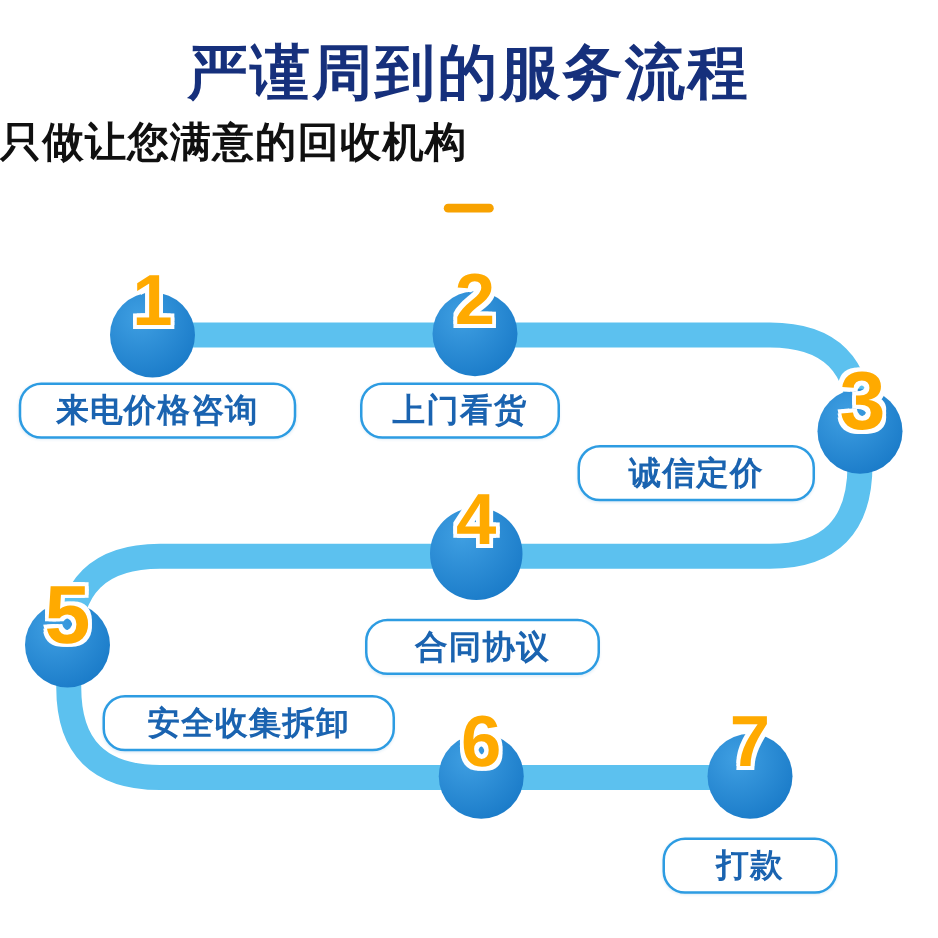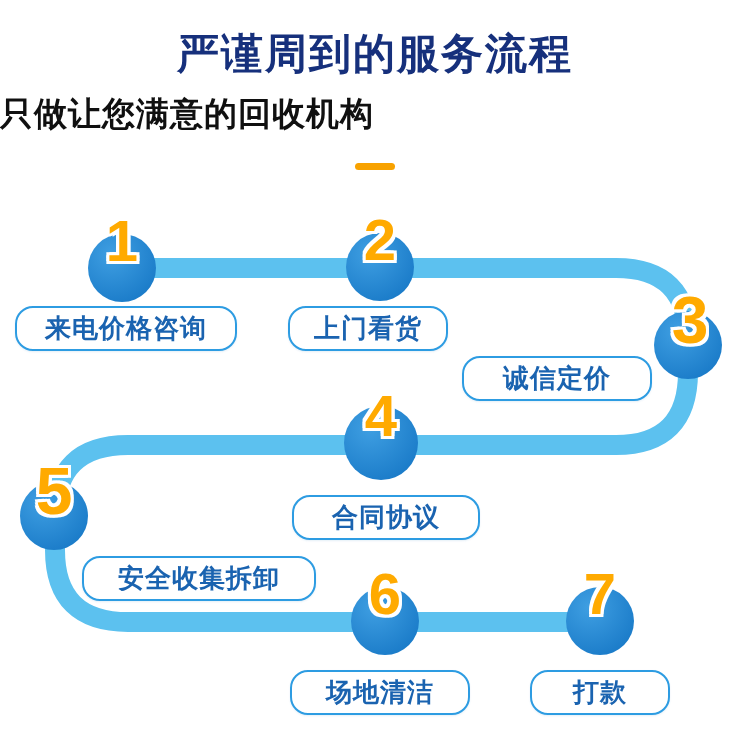--- a/index.html
+++ b/index.html
@@ -6,21 +6,21 @@
   body {
     width: 750px; height: 750px;
     background: #ffffff;
     font-family: "Liberation Sans", sans-serif;
     overflow: hidden;
   }
   .canvas { position: relative; width: 750px; height: 750px; background: #fff; }
 
   .title {
     position: absolute; left: 0; top: 26px; width: 750px;
-    text-align: center; font-size: 42px; font-weight: 800;
+    text-align: center; font-size: 48px; font-weight: 800;
     color: var(--title, #16307c); letter-spacing: 2px;
   }
   .subtitle {
     position: absolute; left: 0; top: 92px; width: 750px;
     text-align: left; font-size: 33px; font-weight: 600;
     color: #101010; letter-spacing: 1px;
   }
   .divider {
     position: absolute; left: 355px; top: 163px; width: 40px; height: 7px;
     border-radius: 4px; background: var(--accent, #f8a200);
@@ -90,19 +90,18 @@
   <div class="step-circle lg" style="left:344px;top:406px;"></div>
   <div class="step-num" style="left:351px;top:387px;">4</div>
   <div class="step-label" style="left:292px;top:495px;width:188px;">合同协议</div>
 
   <div class="step-circle" style="left:20px;top:482px;"></div>
   <div class="step-num big" style="left:19px;top:458px;">5</div>
   <div class="step-label" style="left:82px;top:540px;width:234px;margin-top:16px;">安全收集拆卸</div>
 
   <div class="step-circle" style="left:351px;top:587px;"></div>
   <div class="step-num" style="left:355px;top:565px;">6</div>
-  <div class="step-label" style="left:290px;top:670px;width:180px;">场地清洁</div>
 
   <div class="step-circle" style="left:566px;top:587px;"></div>
   <div class="step-num" style="left:570px;top:565px;">7</div>
   <div class="step-label" style="left:530px;top:670px;width:140px;">打款</div>
 
 </div>
 
 </body></html>

